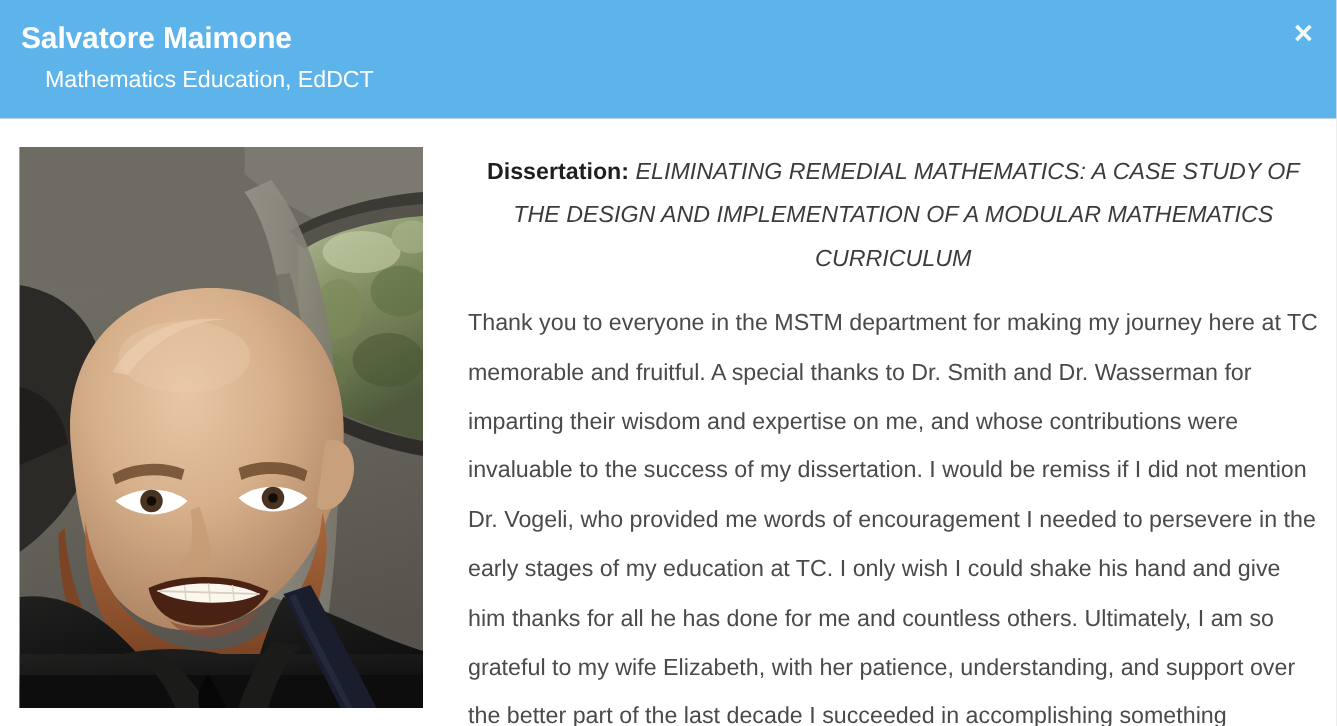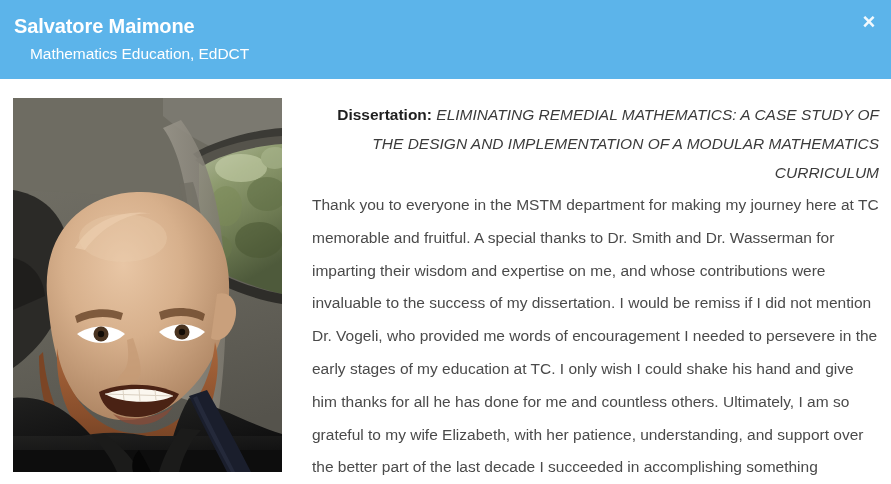--- a/index.html
+++ b/index.html
@@ -91,22 +91,22 @@
   .text-col {
     position: absolute;
     left: 312px;
     top: 21px;
     width: 567px;
   }
   .dissertation-line {
     font-size: 15.5px;
     line-height: 29px;
     color: #3b3b3b;
-    margin-bottom: 2px;
-    text-align: right;
+    margin-bottom: 13px;
+    text-align: center;
   }
   .dissertation-label {
     font-weight: bold;
     color: #1f1f1f;
   }
   .dissertation-title {
     font-style: italic;
     color: #3b3b3b;
   }
   .acknowledgement {

